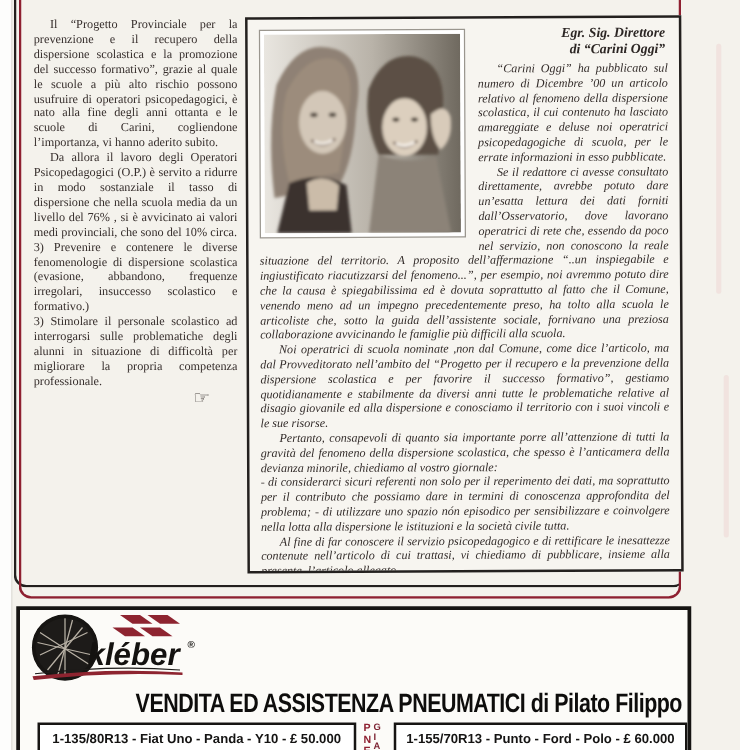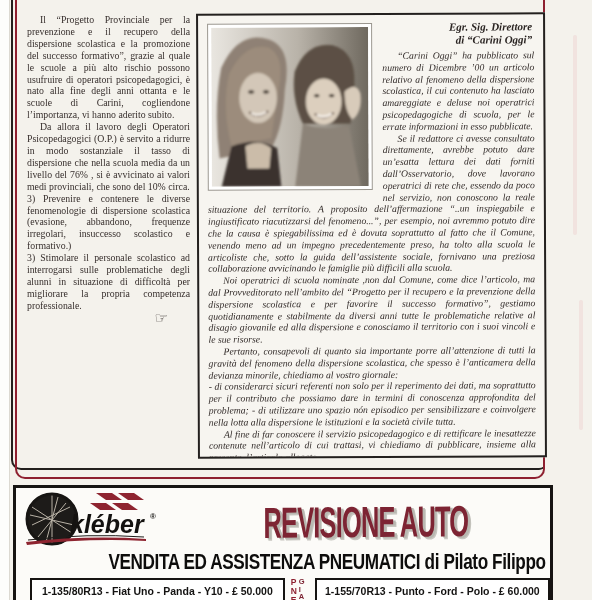--- a/index.html
+++ b/index.html
@@ -170,23 +170,20 @@
             <path d="M94,14 l16,0 l10,7 l-16,0 Z"></path>
           </g>
 
           <text x="52" y="44" font-family="Liberation Sans, sans-serif" font-size="25" font-weight="bold" font-style="italic" fill="#141210">kléber</text>
           <text x="132" y="30" font-family="Liberation Sans, sans-serif" font-size="8" font-weight="bold" fill="#141210">®</text>
 
           <path d="M8,53 Q70,46 128,50 L128,52 Q70,49 9,56 Z" fill="#8e2430"></path>
           <path d="M10,51 Q70,44 126,48" stroke="#1d1b19" stroke-width="1" fill="none"></path>
         </svg>
       </div>
-      <div class="rev-wrap">
-        <span class="rev-title">REVISIONE AUTO</span>
-      </div>
     </div>
     <div class="ad-row2">
       <span class="vendita">VENDITA ED ASSISTENZA PNEUMATICI di Pilato Filippo</span>
     </div>
     <div class="ad-row3">
       <div class="price-box left">1-135/80R13 - Fiat Uno - Panda - Y10 - £ 50.000</div>
       <div class="vert-wrap">
         <div class="vert-col c1">
           <span>P</span>
           <span>N</span>

